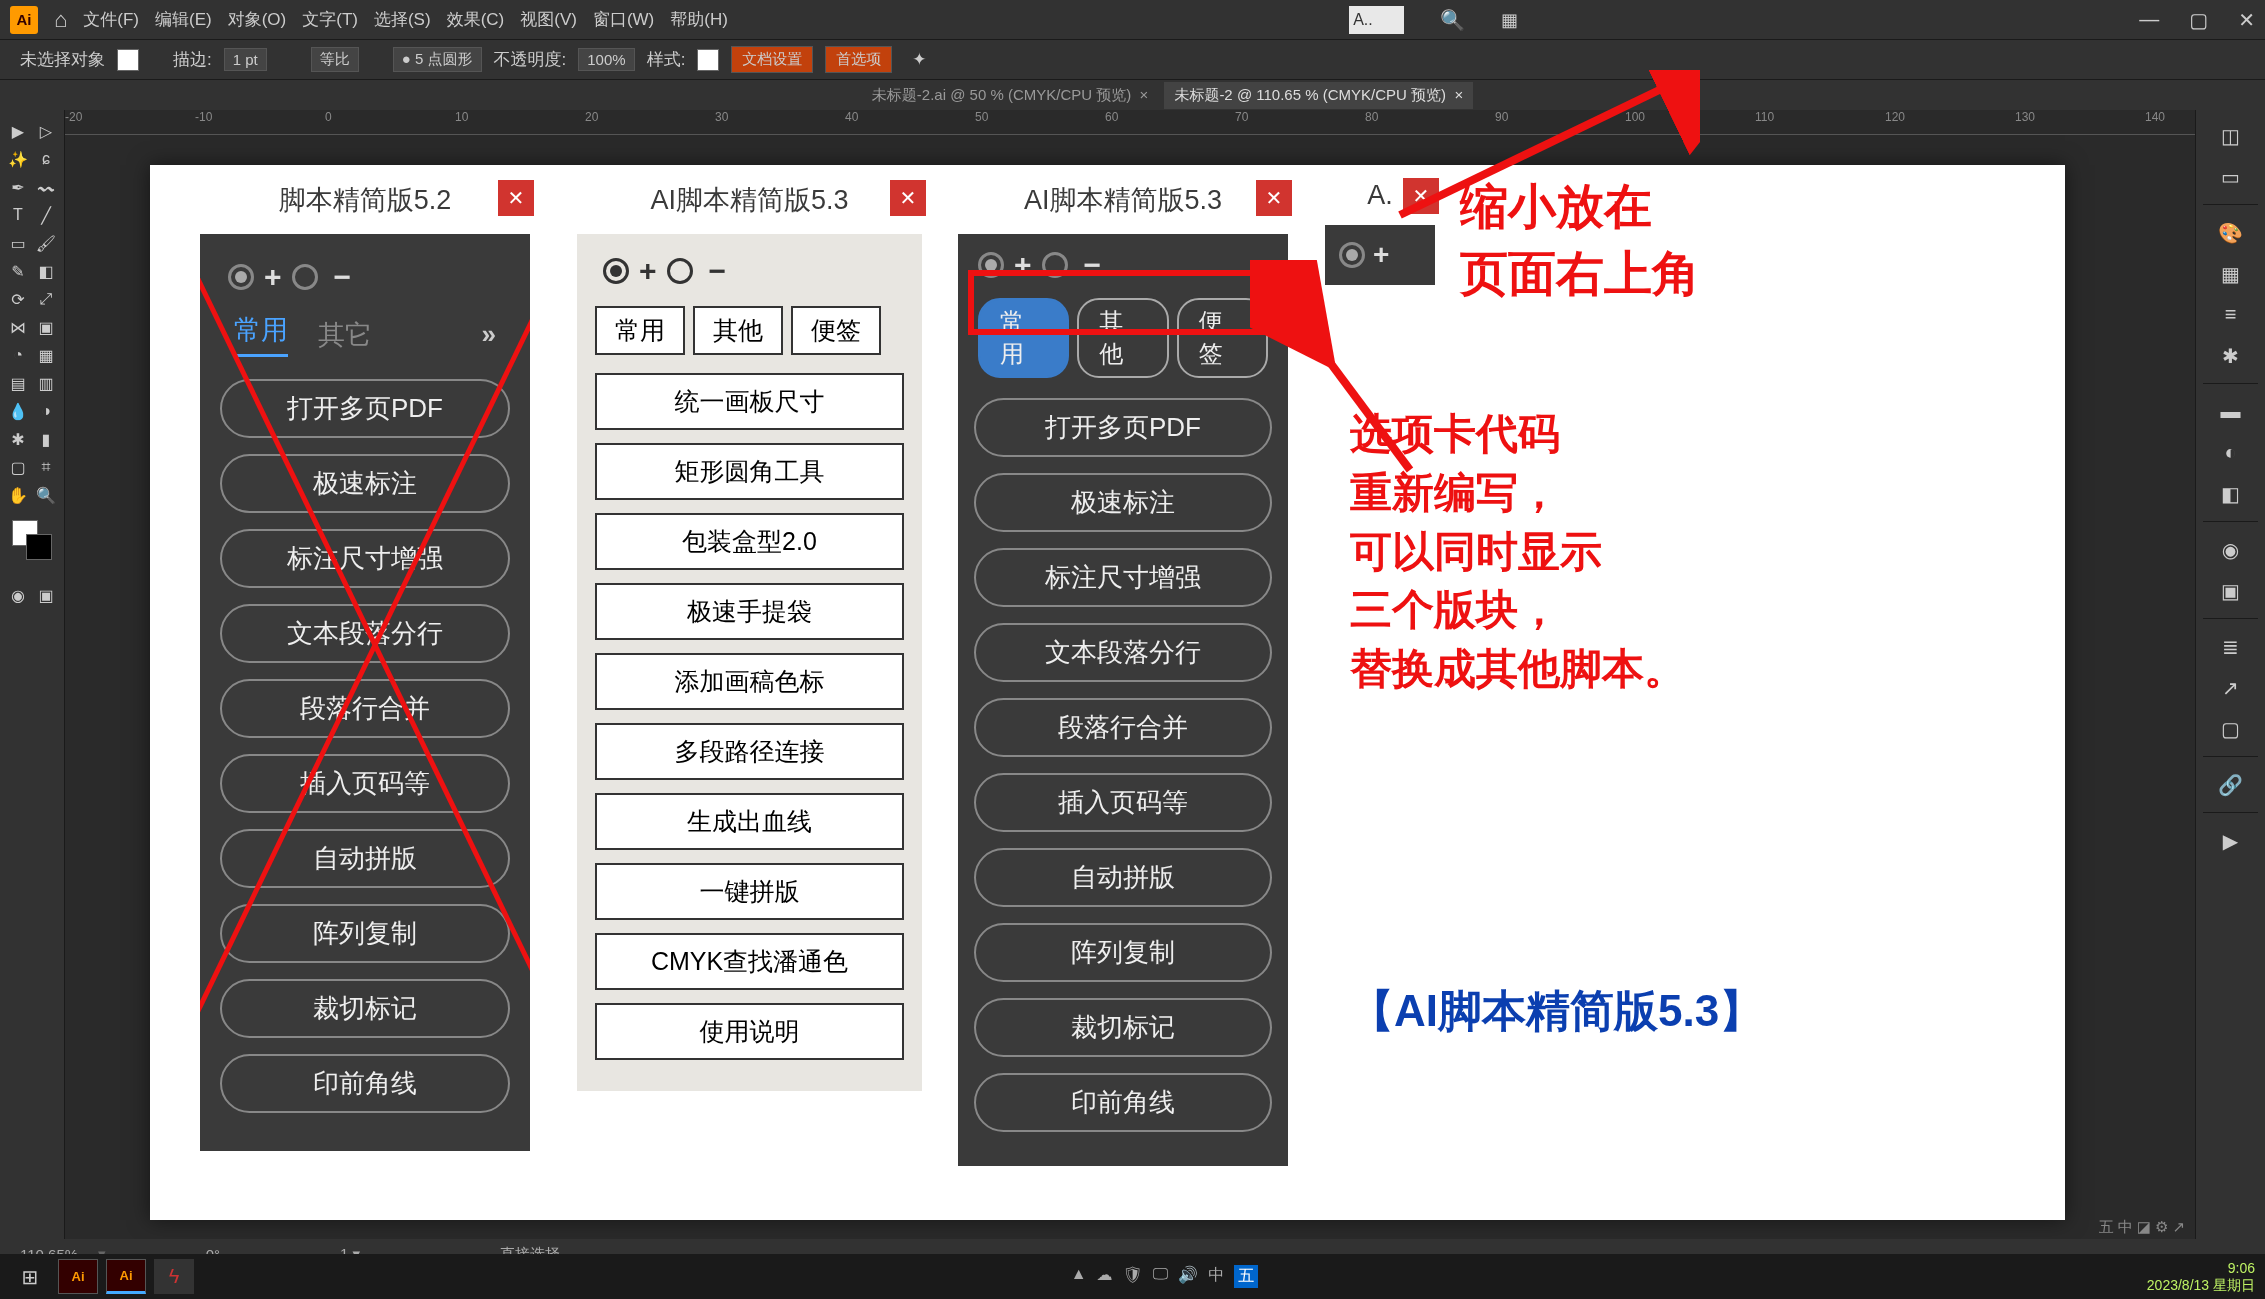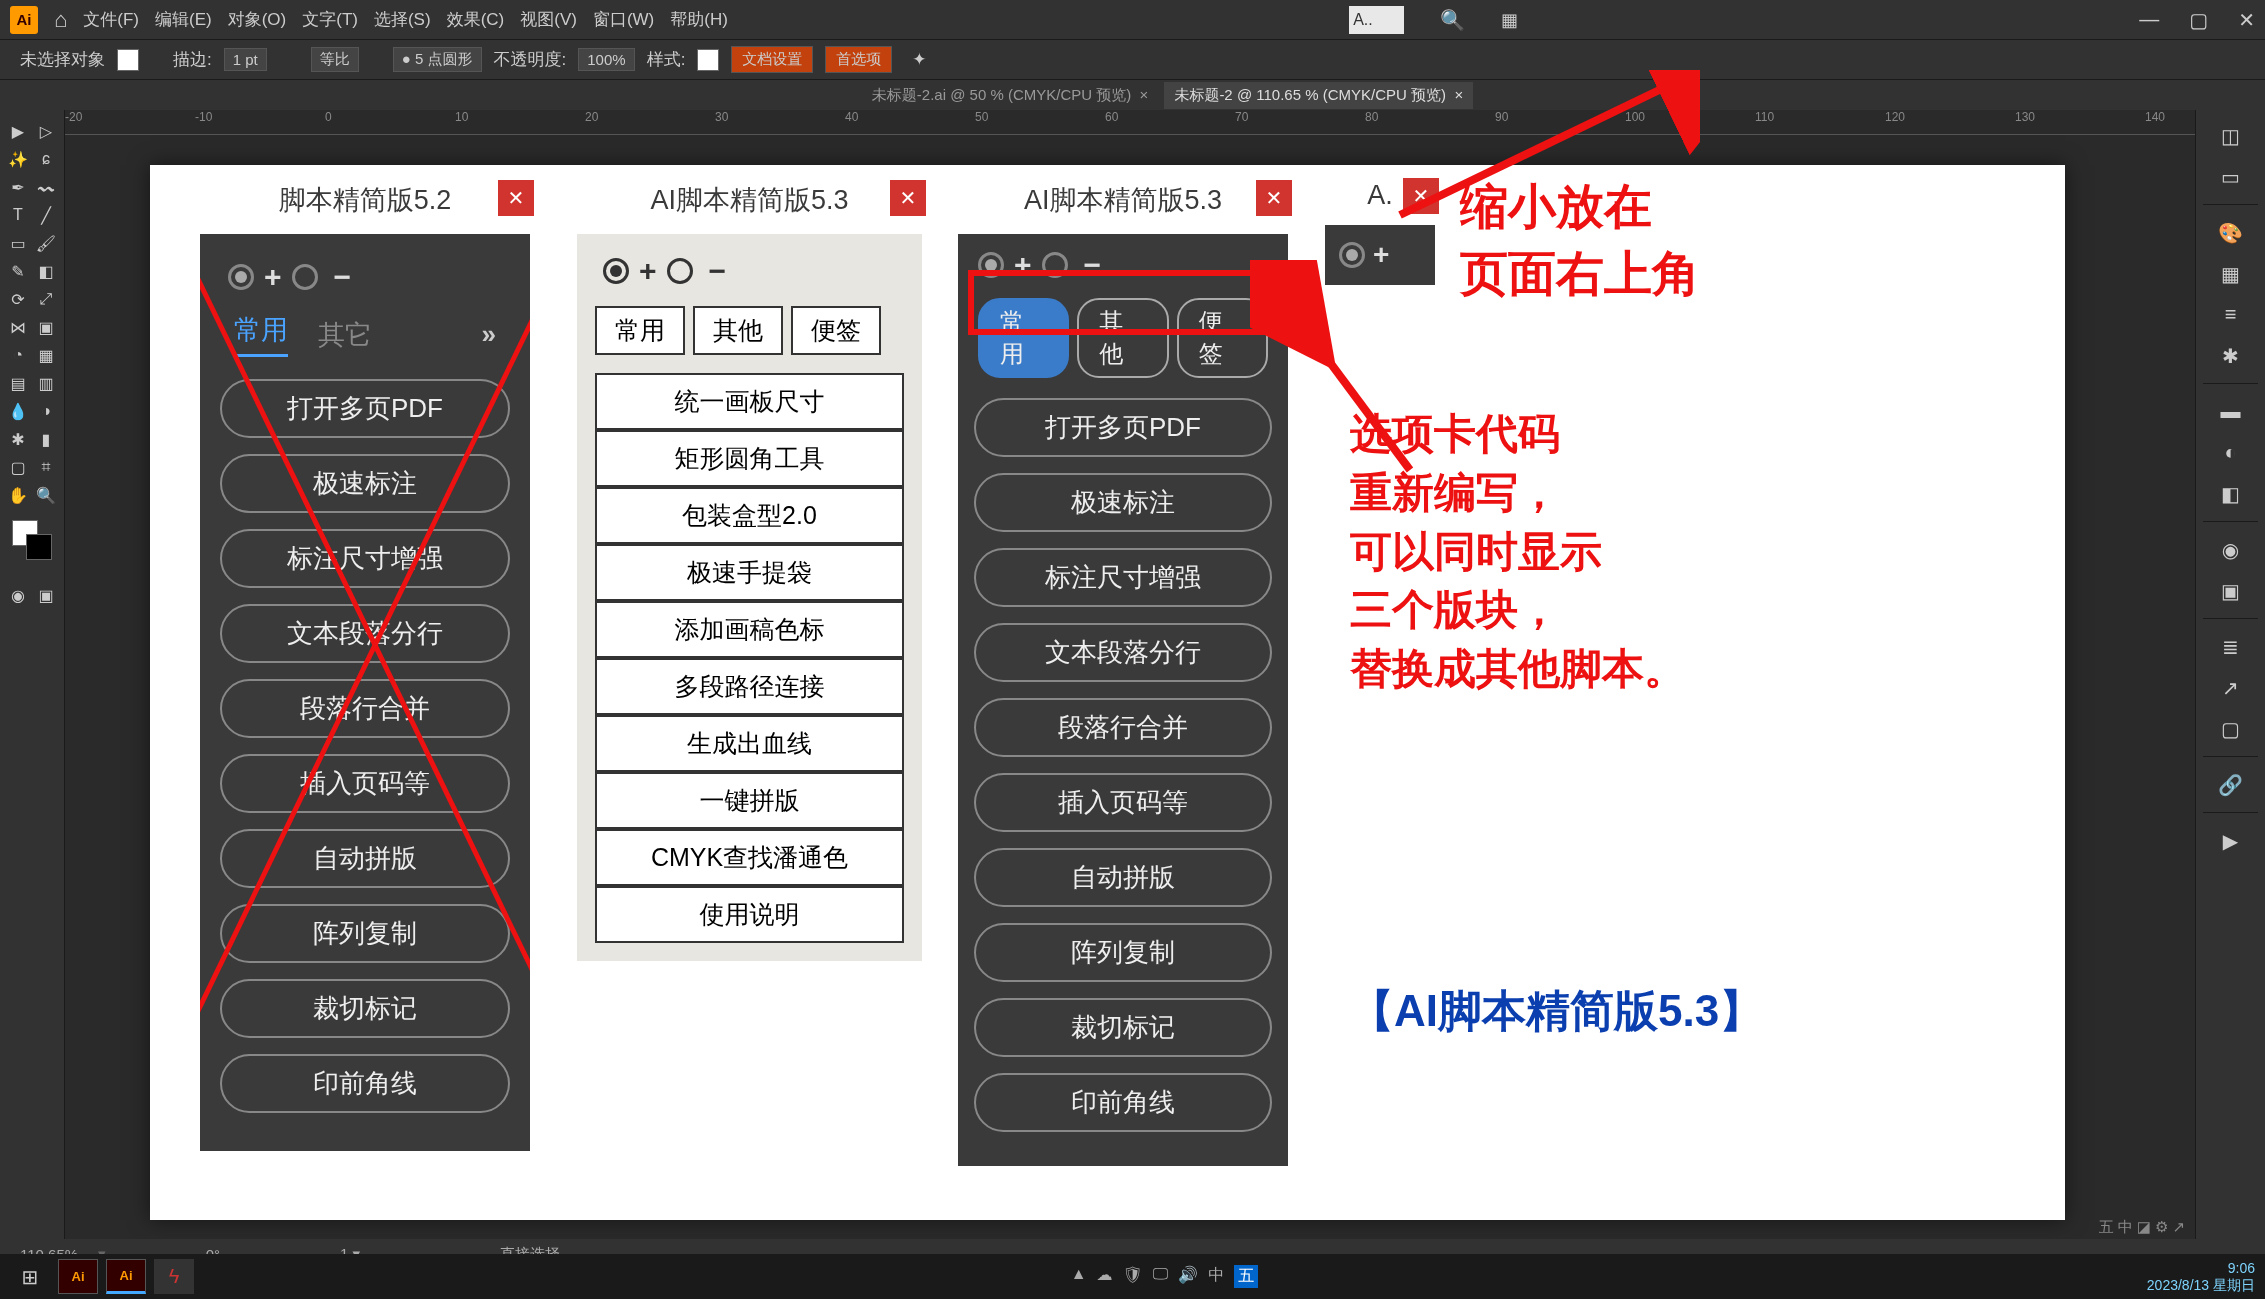--- a/index.html
+++ b/index.html
@@ -47,21 +47,21 @@
 .xcross svg { width: 100%; height: 100%; }
 .p2 { left: 427px; top: 5px; width: 345px; height: 955px; }
 .p2 .title { text-align: center; color: #3a3a3a; font-size: 27px; padding: 12px 0; position: relative; }
 .p2 .close { position: absolute; right: -4px; top: 10px; width: 36px; height: 36px; background: #d1342f; color: #fff; display: flex; align-items: center; justify-content: center; font-size: 20px; }
 .p2 .body { background: #e8e6e1; margin-top: 4px; padding: 16px 18px 18px; }
 .p2 .chipsrow .rdot { border-color: #333; background: #e8e6e1; }
 .p2 .chipsrow .rdot.sel::after { background: #333; }
 .p2 .chipsrow .pl { color: #333; }
 .tabsbox { display: flex; gap: 8px; margin-bottom: 18px; }
 .tabsbox .tb2 { border: 2px solid #333; padding: 6px 18px; font-size: 25px; background: #fff; }
-.sqbtn { border: 2px solid #333; background: #fff; font-size: 25px; text-align: center; padding: 10px 0; }
+.sqbtn { border: 2px solid #333; background: #fff; font-size: 25px; text-align: center; padding: 10px 0; margin-bottom: 13px; }
 .p3 { left: 808px; top: 5px; width: 330px; height: 955px; }
 .p3 .title { text-align: center; color: #3a3a3a; font-size: 27px; padding: 12px 0; position: relative; }
 .p3 .close { position: absolute; right: -4px; top: 10px; width: 36px; height: 36px; background: #d1342f; color: #fff; display: flex; align-items: center; justify-content: center; font-size: 20px; }
 .p3 .body { background: #3a3a3a; margin-top: 4px; padding: 10px 16px 18px; }
 .p3 .chipsrow { padding: 4px 4px 10px; }
 .tabs3 { display: flex; gap: 8px; padding: 6px 4px 20px; }
 .tabs3 .t3 { border: 2px solid #aaa; border-radius: 22px; color: #eee; font-size: 24px; padding: 6px 20px; }
 .tabs3 .t3.active { background: #3a7cc9; border-color: #3a7cc9; }
 .redbox { position: absolute; border: 6px solid #e11; pointer-events: none; }
 .p4 { left: 1175px; top: 5px; width: 110px; }
@@ -74,21 +74,21 @@
 .anno { position: absolute; color: #e11; font-weight: bold; line-height: 1.4; }
 .anno1 { left: 1310px; top: 8px; font-size: 48px; }
 .anno2 { left: 1200px; top: 240px; font-size: 42px; }
 .anno3 { left: 1200px; top: 815px; font-size: 44px; color: #0b3fb0; }
 .arrow { position: absolute; pointer-events: none; }
 .status { position: absolute; left: 0; right: 0; bottom: 30px; height: 30px; background: #323232; color: #aaa; font-size: 15px; display: flex; align-items: center; padding: 0 20px; gap: 20px; }
 .taskbar { position: absolute; left: 0; right: 0; bottom: 0; height: 45px; background: #1a1a1a; display: flex; align-items: center; padding: 0 10px; gap: 8px; }
 .taskbar .tbi { width: 40px; height: 35px; display: flex; align-items: center; justify-content: center; color: #ccc; font-size: 20px; }
 .taskbar .tbi.ai { background: #330000; color: #ff9a00; font-size: 13px; font-weight: bold; border: 1px solid #555; }
 .taskbar .tbi.ai.active { border-bottom: 3px solid #4af; }
-.taskbar .clock { margin-left: auto; color: #7dd3fc; font-size: 14px; text-align: right; line-height: 1.2; }
+.taskbar .clock { margin-left: auto; color: #bef264; font-size: 14px; text-align: right; line-height: 1.2; }
 .taskbar .tray { display: flex; gap: 10px; color: #aaa; font-size: 16px; margin-right: 12px; }
 .sysicons { position: absolute; right: 80px; bottom: 62px; display: flex; gap: 4px; color: #888; font-size: 15px; }
 </style>
 </head>
 <body>
 
 <div class="mb">
   <span class="logo">Ai</span>
   <span class="home">⌂</span>
   <span>文件(F)</span>

